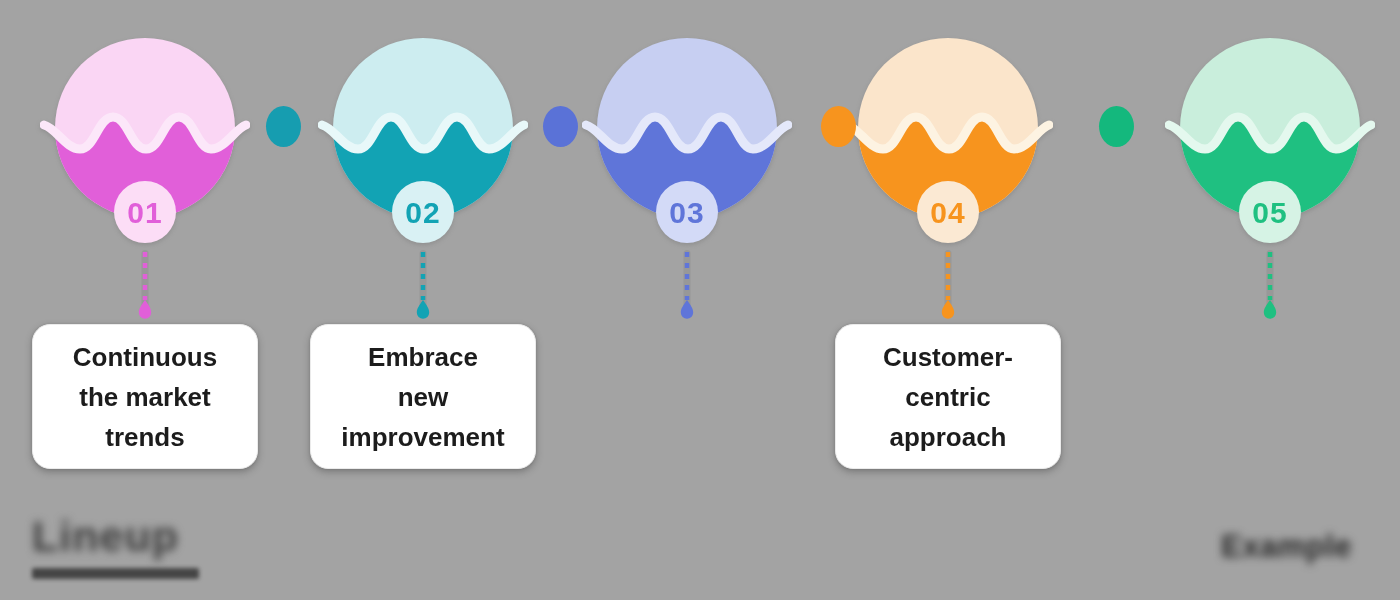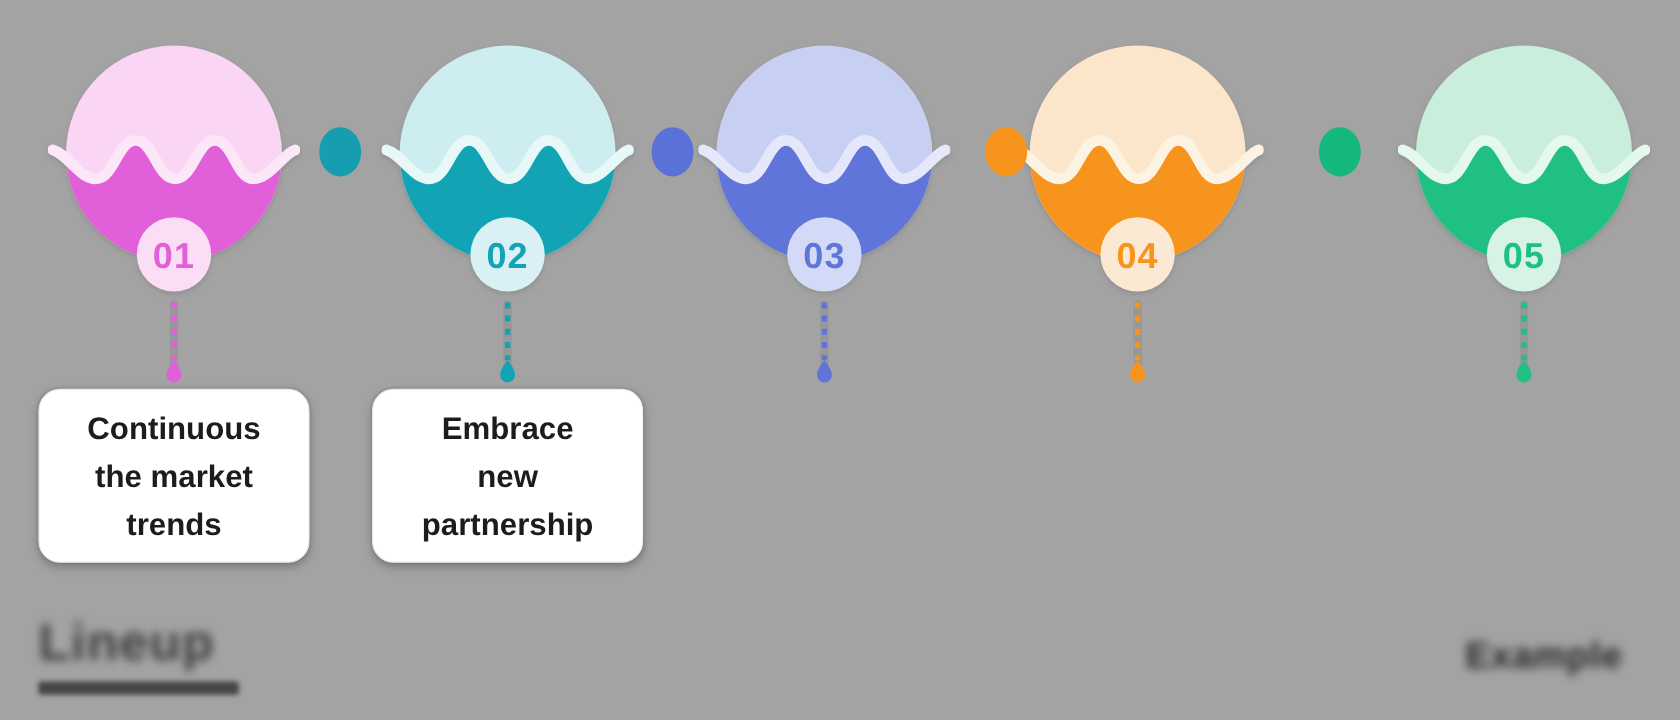--- a/index.html
+++ b/index.html
@@ -88,21 +88,21 @@
       <text class="b-num" x="105" y="190" text-anchor="middle">02</text>
     </svg>
     <svg class="connector" width="18" height="74" viewBox="0 0 18 74">
       <rect class="c-shadow" x="5.5" y="0" width="7" height="62" rx="3.5"></rect>
       <line class="c-dash" x1="9" y1="2" x2="9" y2="50"></line>
       <path class="c-drop" d="M9 50 C12.5 55,15.2 58.5,15.2 62.5 A6.2 6.2 0 1 1 2.8 62.5 C2.8 58.5,5.5 55,9 50 Z"></path>
     </svg>
     <div class="card">
       <div class="card-text">Embrace
 new
-partnership</div>
+improvement</div>
     </div>
   </div>
 
   <div class="step s3" style="--light: #C7CFF2; --dark: #5F75D9; --wave: #E4E8FA; --badge: #D3DAF7;">
     <svg class="balloon" width="210" height="250" viewBox="0 0 210 250">
       <defs>
           <clipPath id="bc2">
             <circle cx="105" cy="95" r="90"></circle>
           </clipPath>
         </defs>
@@ -130,20 +130,25 @@
       <path class="b-bottom" clip-path="url(#bc3)" d="M4 92 C16 95,26 116,40 116 C55 116,58 84,73 84 C88 84,91 116,106 116 C121 116,124 84,139 84 C154 84,157 116,171 116 C185 116,196 95,206 92 L206 250 L4 250 Z"></path>
       <path class="b-wave" d="M4 92 C16 95,26 116,40 116 C55 116,58 84,73 84 C88 84,91 116,106 116 C121 116,124 84,139 84 C154 84,157 116,171 116 C185 116,196 95,206 92"></path>
       <circle class="b-badge" cx="105" cy="179" r="31"></circle>
       <text class="b-num" x="105" y="190" text-anchor="middle">04</text>
     </svg>
     <svg class="connector" width="18" height="74" viewBox="0 0 18 74">
       <rect class="c-shadow" x="5.5" y="0" width="7" height="62" rx="3.5"></rect>
       <line class="c-dash" x1="9" y1="2" x2="9" y2="50"></line>
       <path class="c-drop" d="M9 50 C12.5 55,15.2 58.5,15.2 62.5 A6.2 6.2 0 1 1 2.8 62.5 C2.8 58.5,5.5 55,9 50 Z"></path>
     </svg>
+    <div class="card">
+      <div class="card-text">Customer-
+centric
+approach</div>
+    </div>
   </div>
 
   <div class="step s5" style="--light: #C9EEDC; --dark: #1FC081; --wave: #E4F8EE; --badge: #D6F3E5;">
     <svg class="balloon" width="210" height="250" viewBox="0 0 210 250">
       <defs>
           <clipPath id="bc4">
             <circle cx="105" cy="95" r="90"></circle>
           </clipPath>
         </defs>
       <circle class="b-top" cx="105" cy="95" r="90"></circle>

